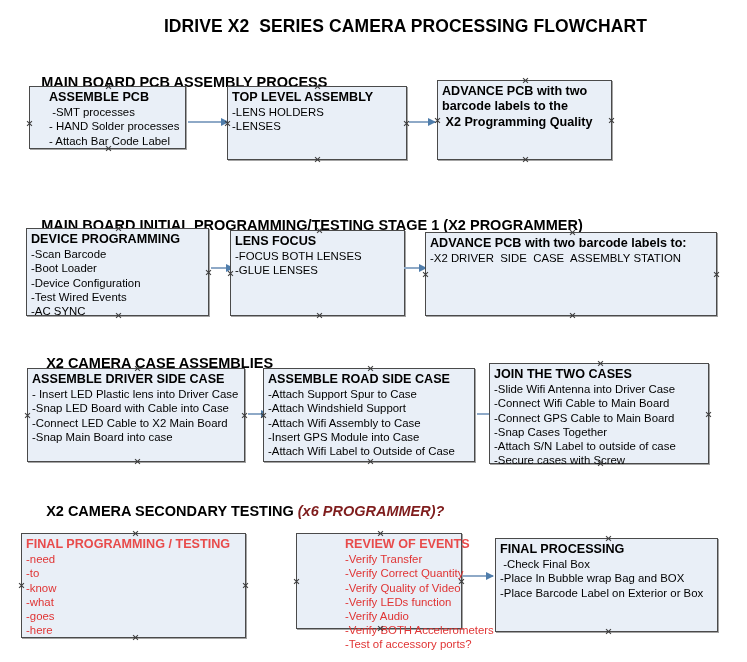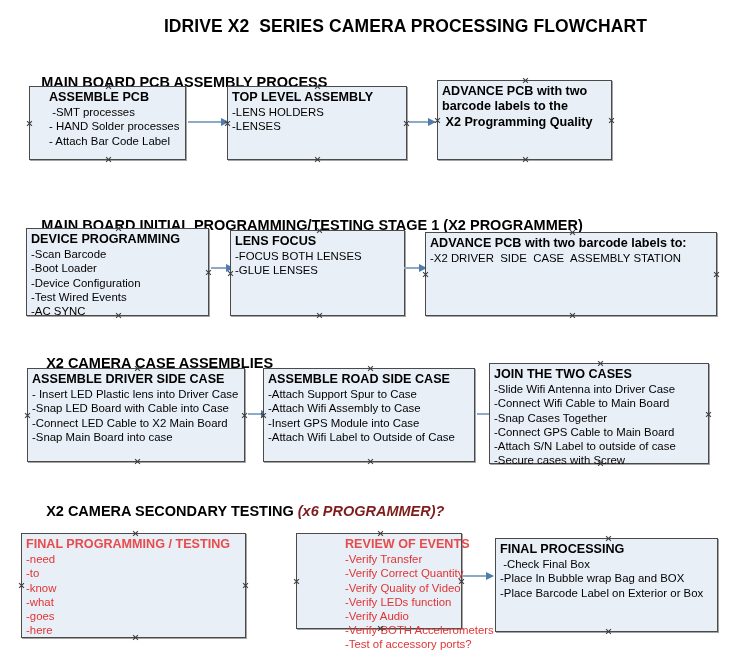--- a/index.html
+++ b/index.html
@@ -116,21 +116,21 @@
 <body>
 
 <div id="page-root">
 
   <div class="doc-title">IDRIVE X2  SERIES CAMERA PROCESSING FLOWCHART</div>
 
   <div class="section-title" style="left:25px; top:58px;">
     <span>MAIN BOARD PCB ASSEMBLY PROCESS</span><span class="accent"></span>
   </div>
 
-  <div class="node" style="left:29px; top:86px; width:157px; height:74px;padding-left:19px;">
+  <div class="node" style="left:29px; top:86px; width:157px; height:63px;padding-left:19px;">
     <div class="node-title">ASSEMBLE PCB</div>
     <div class="node-line"> -SMT processes</div>
     <div class="node-line">- HAND Solder processes</div>
     <div class="node-line">- Attach Bar Code Label</div>
     <span class="handle" style="left:75px; top:-4px;"></span>
     <span class="handle" style="left:75px; bottom:-4px;"></span>
     <span class="handle" style="left:-4px; top:33px;"></span>
   </div>
 
   <div class="connector" style="left:188px; top:121px; width:40px;">
@@ -219,38 +219,39 @@
     <span class="handle" style="right:-4px; top:43px;"></span>
   </div>
 
   <div class="connector" style="left:248px; top:413px; width:20px;">
     <span class="arrow-head"></span>
   </div>
 
   <div class="node" style="left:263px; top:368px; width:212px; height:94px;">
     <div class="node-title">ASSEMBLE ROAD SIDE CASE</div>
     <div class="node-line">-Attach Support Spur to Case</div>
+    <div class="node-line">-Attach Windshield Support</div>
     <div class="node-line">-Attach Wifi Assembly to Case</div>
     <div class="node-line">-Insert GPS Module into Case</div>
     <div class="node-line">-Attach Wifi Label to Outside of Case</div>
     <span class="handle" style="left:103px; top:-4px;"></span>
     <span class="handle" style="left:103px; bottom:-4px;"></span>
     <span class="handle" style="left:-4px; top:43px;"></span>
   </div>
 
   <div class="connector" style="left:477px; top:413px; width:20px;">
     <span class="arrow-head"></span>
   </div>
 
   <div class="node" style="left:489px; top:363px; width:220px; height:101px;">
     <div class="node-title">JOIN THE TWO CASES</div>
     <div class="node-line">-Slide Wifi Antenna into Driver Case</div>
     <div class="node-line">-Connect Wifi Cable to Main Board</div>
+    <div class="node-line">-Connect GPS Cable to Main Board</div>
     <div class="node-line">-Snap Cases Together</div>
-    <div class="node-line">-Connect GPS Cable to Main Board</div>
     <div class="node-line">-Attach S/N Label to outside of case</div>
     <div class="node-line">-Secure cases with Screw</div>
     <span class="handle" style="left:107px; top:-4px;"></span>
     <span class="handle" style="left:107px; bottom:-4px;"></span>
     <span class="handle" style="right:-4px; top:47px;"></span>
   </div>
 
   <div class="section-title" style="left:30px; top:487px;">
     <span>X2 CAMERA SECONDARY TESTING </span><span class="accent">(x6 PROGRAMMER)?</span>
   </div>

